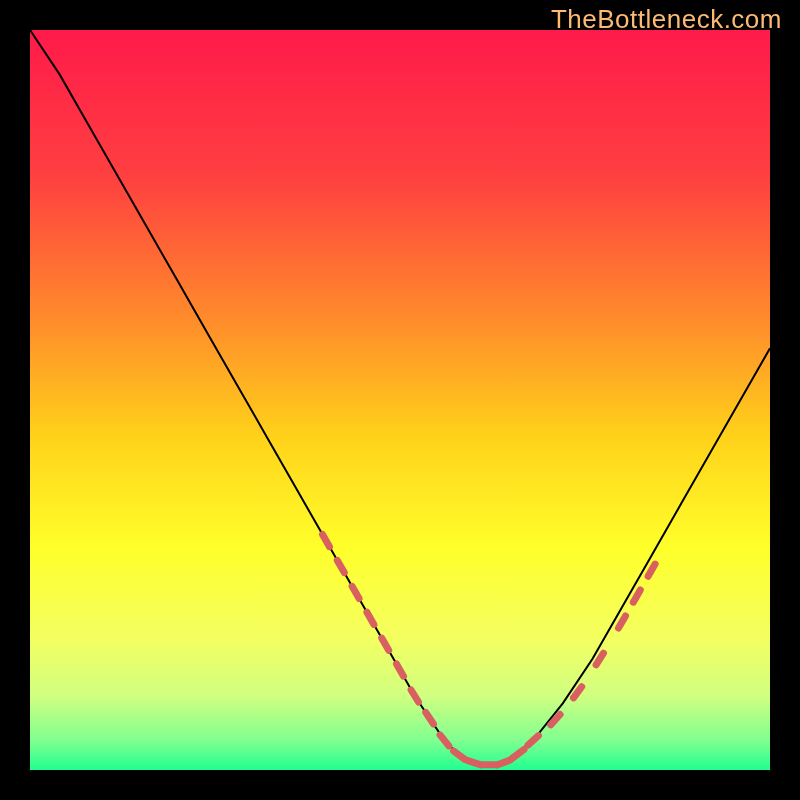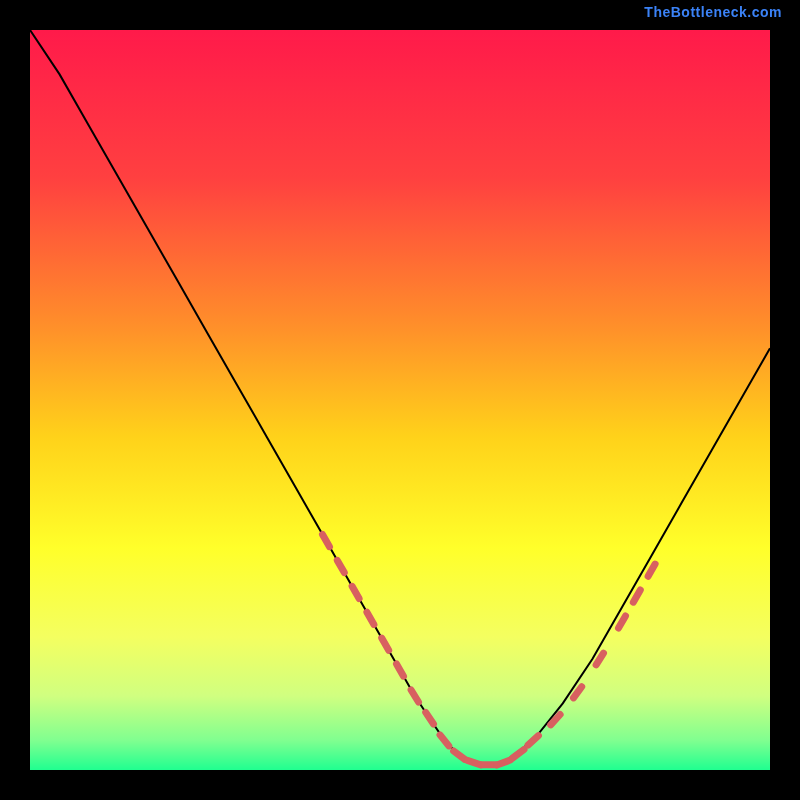--- a/index.html
+++ b/index.html
@@ -8,23 +8,23 @@
     width: 800px;
     height: 800px;
     background: #000000;
     position: relative;
     font-family: Arial, sans-serif;
   }
   .watermark {
     position: absolute;
     top: 4px;
     right: 18px;
-    color: #3b82f6;
-    font-size: 14px;
-    font-weight: 700;
+    color: #fdba74;
+    font-size: 26px;
+    font-weight: 400;
     letter-spacing: 0.5px;
     z-index: 10;
   }
   .plot-area {
     position: absolute;
     top: 30px;
     left: 30px;
     width: 740px;
     height: 740px;
   }

